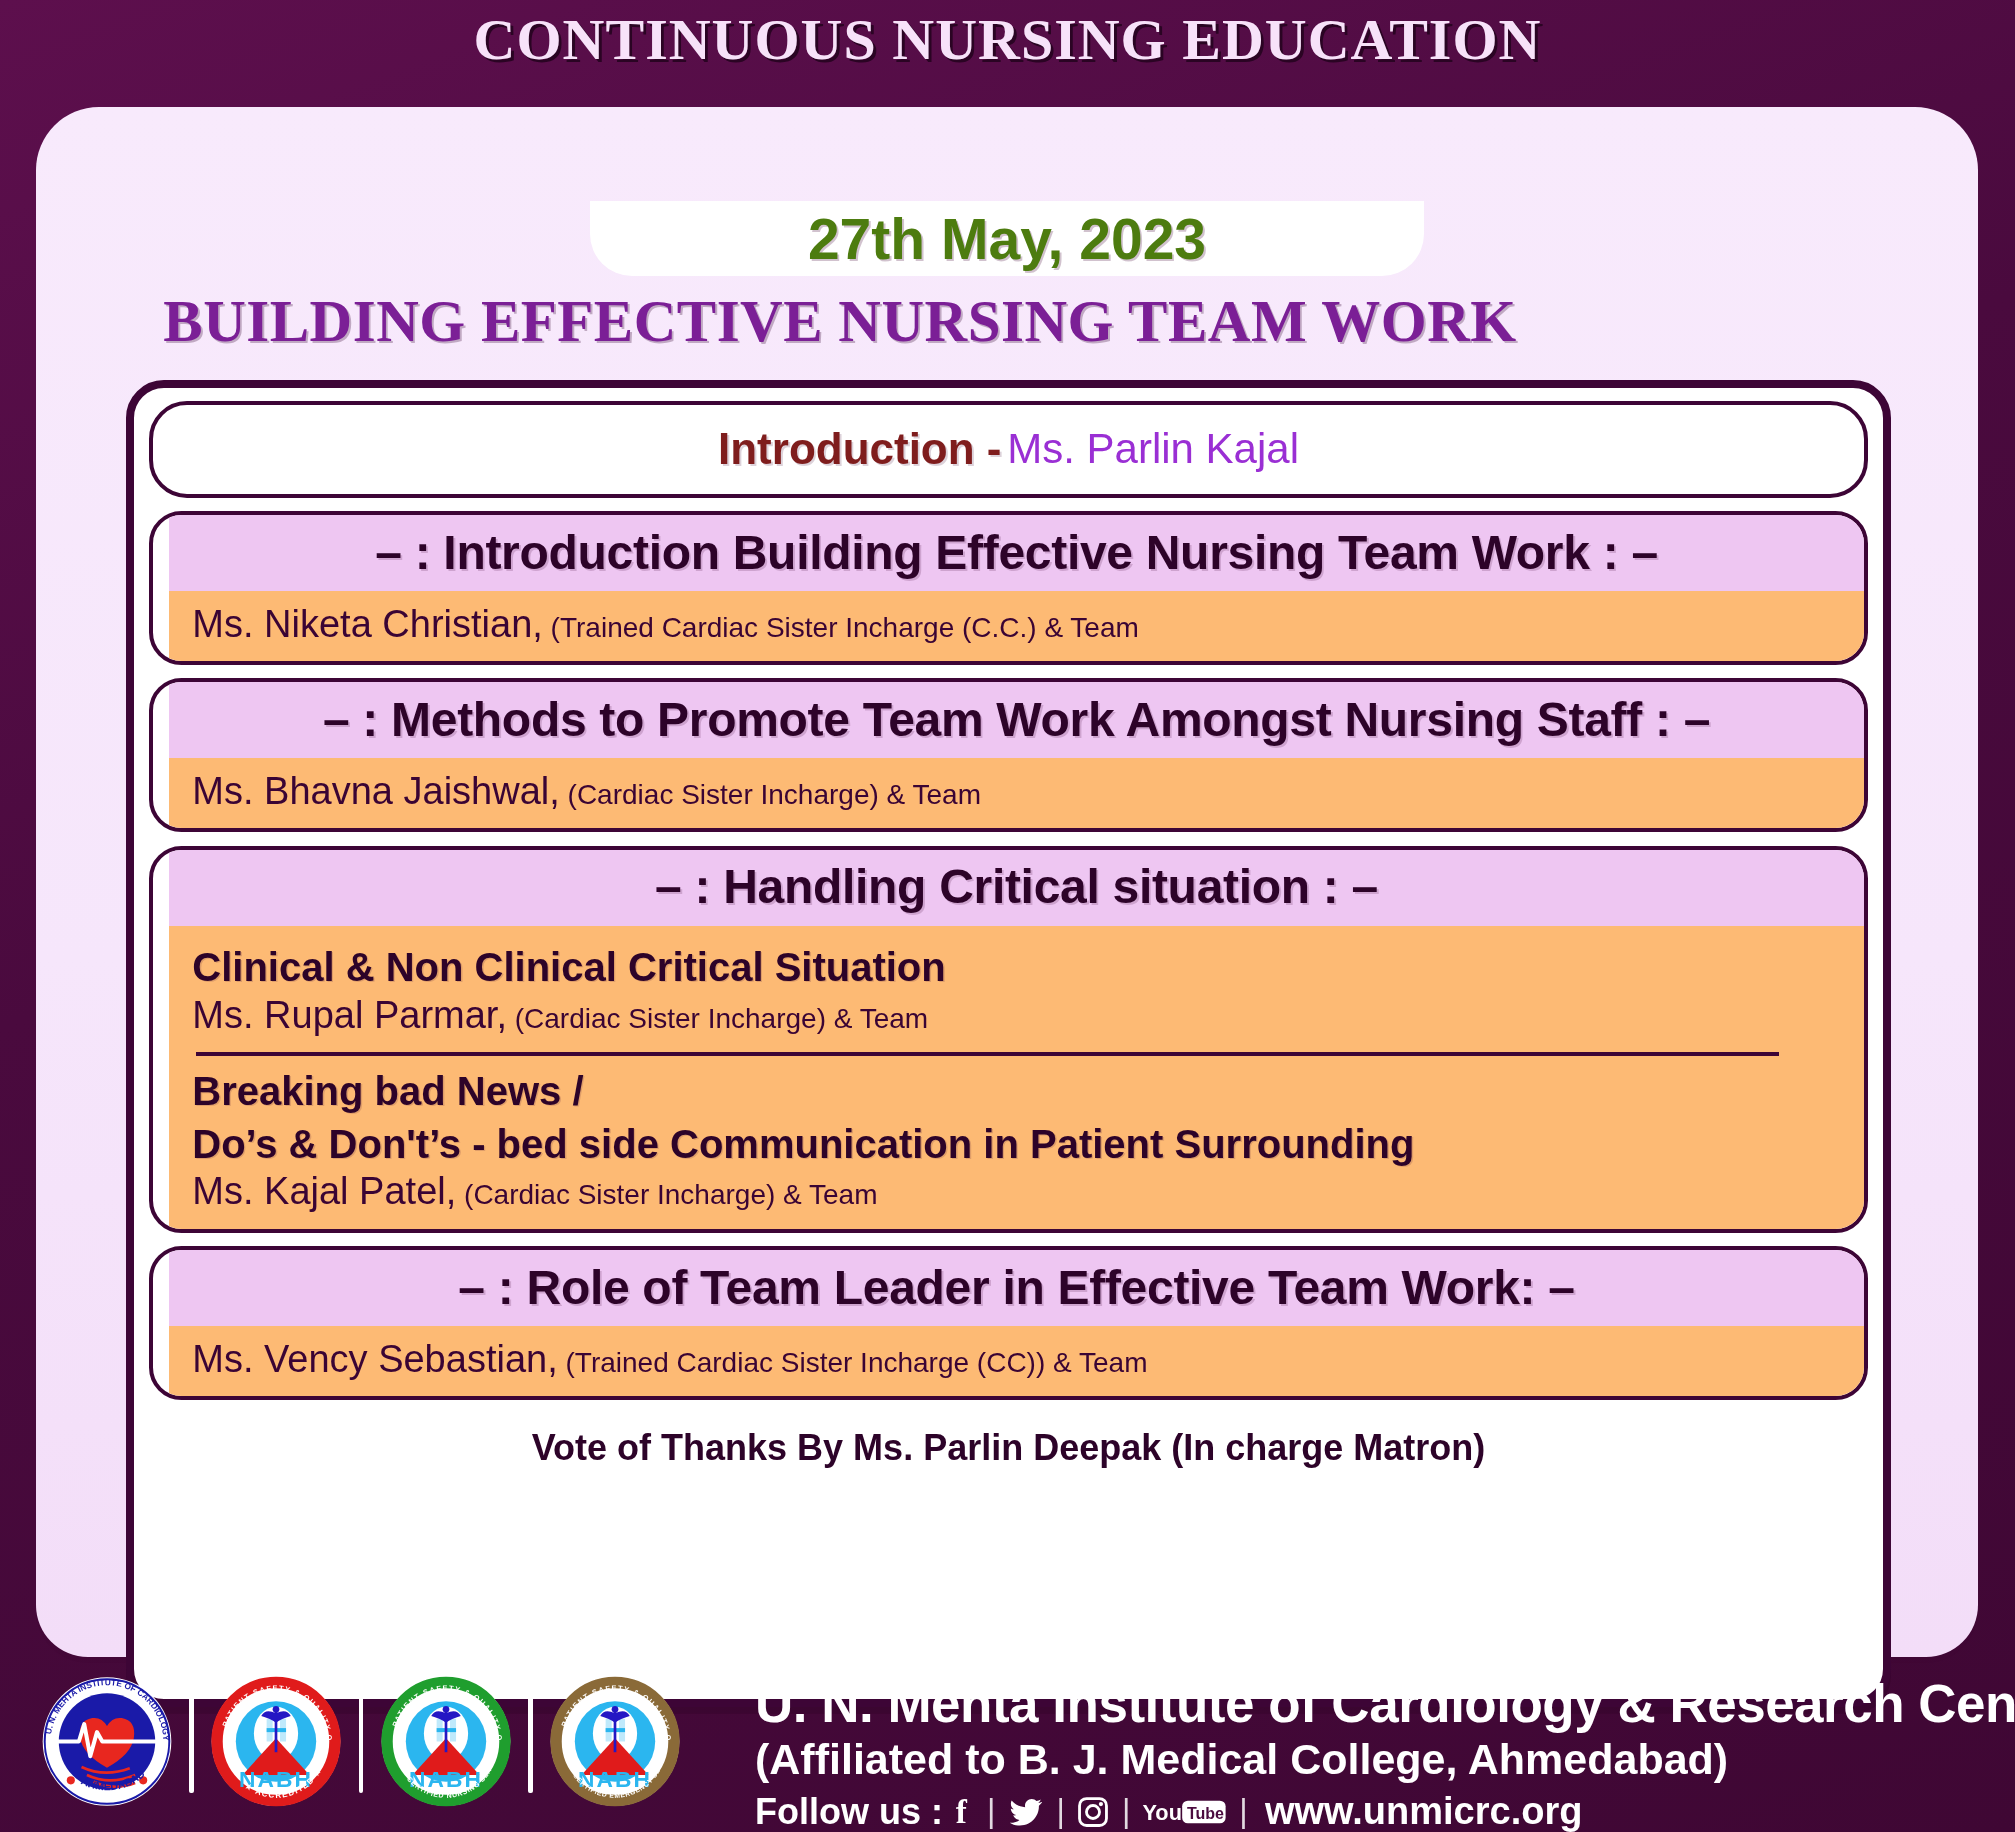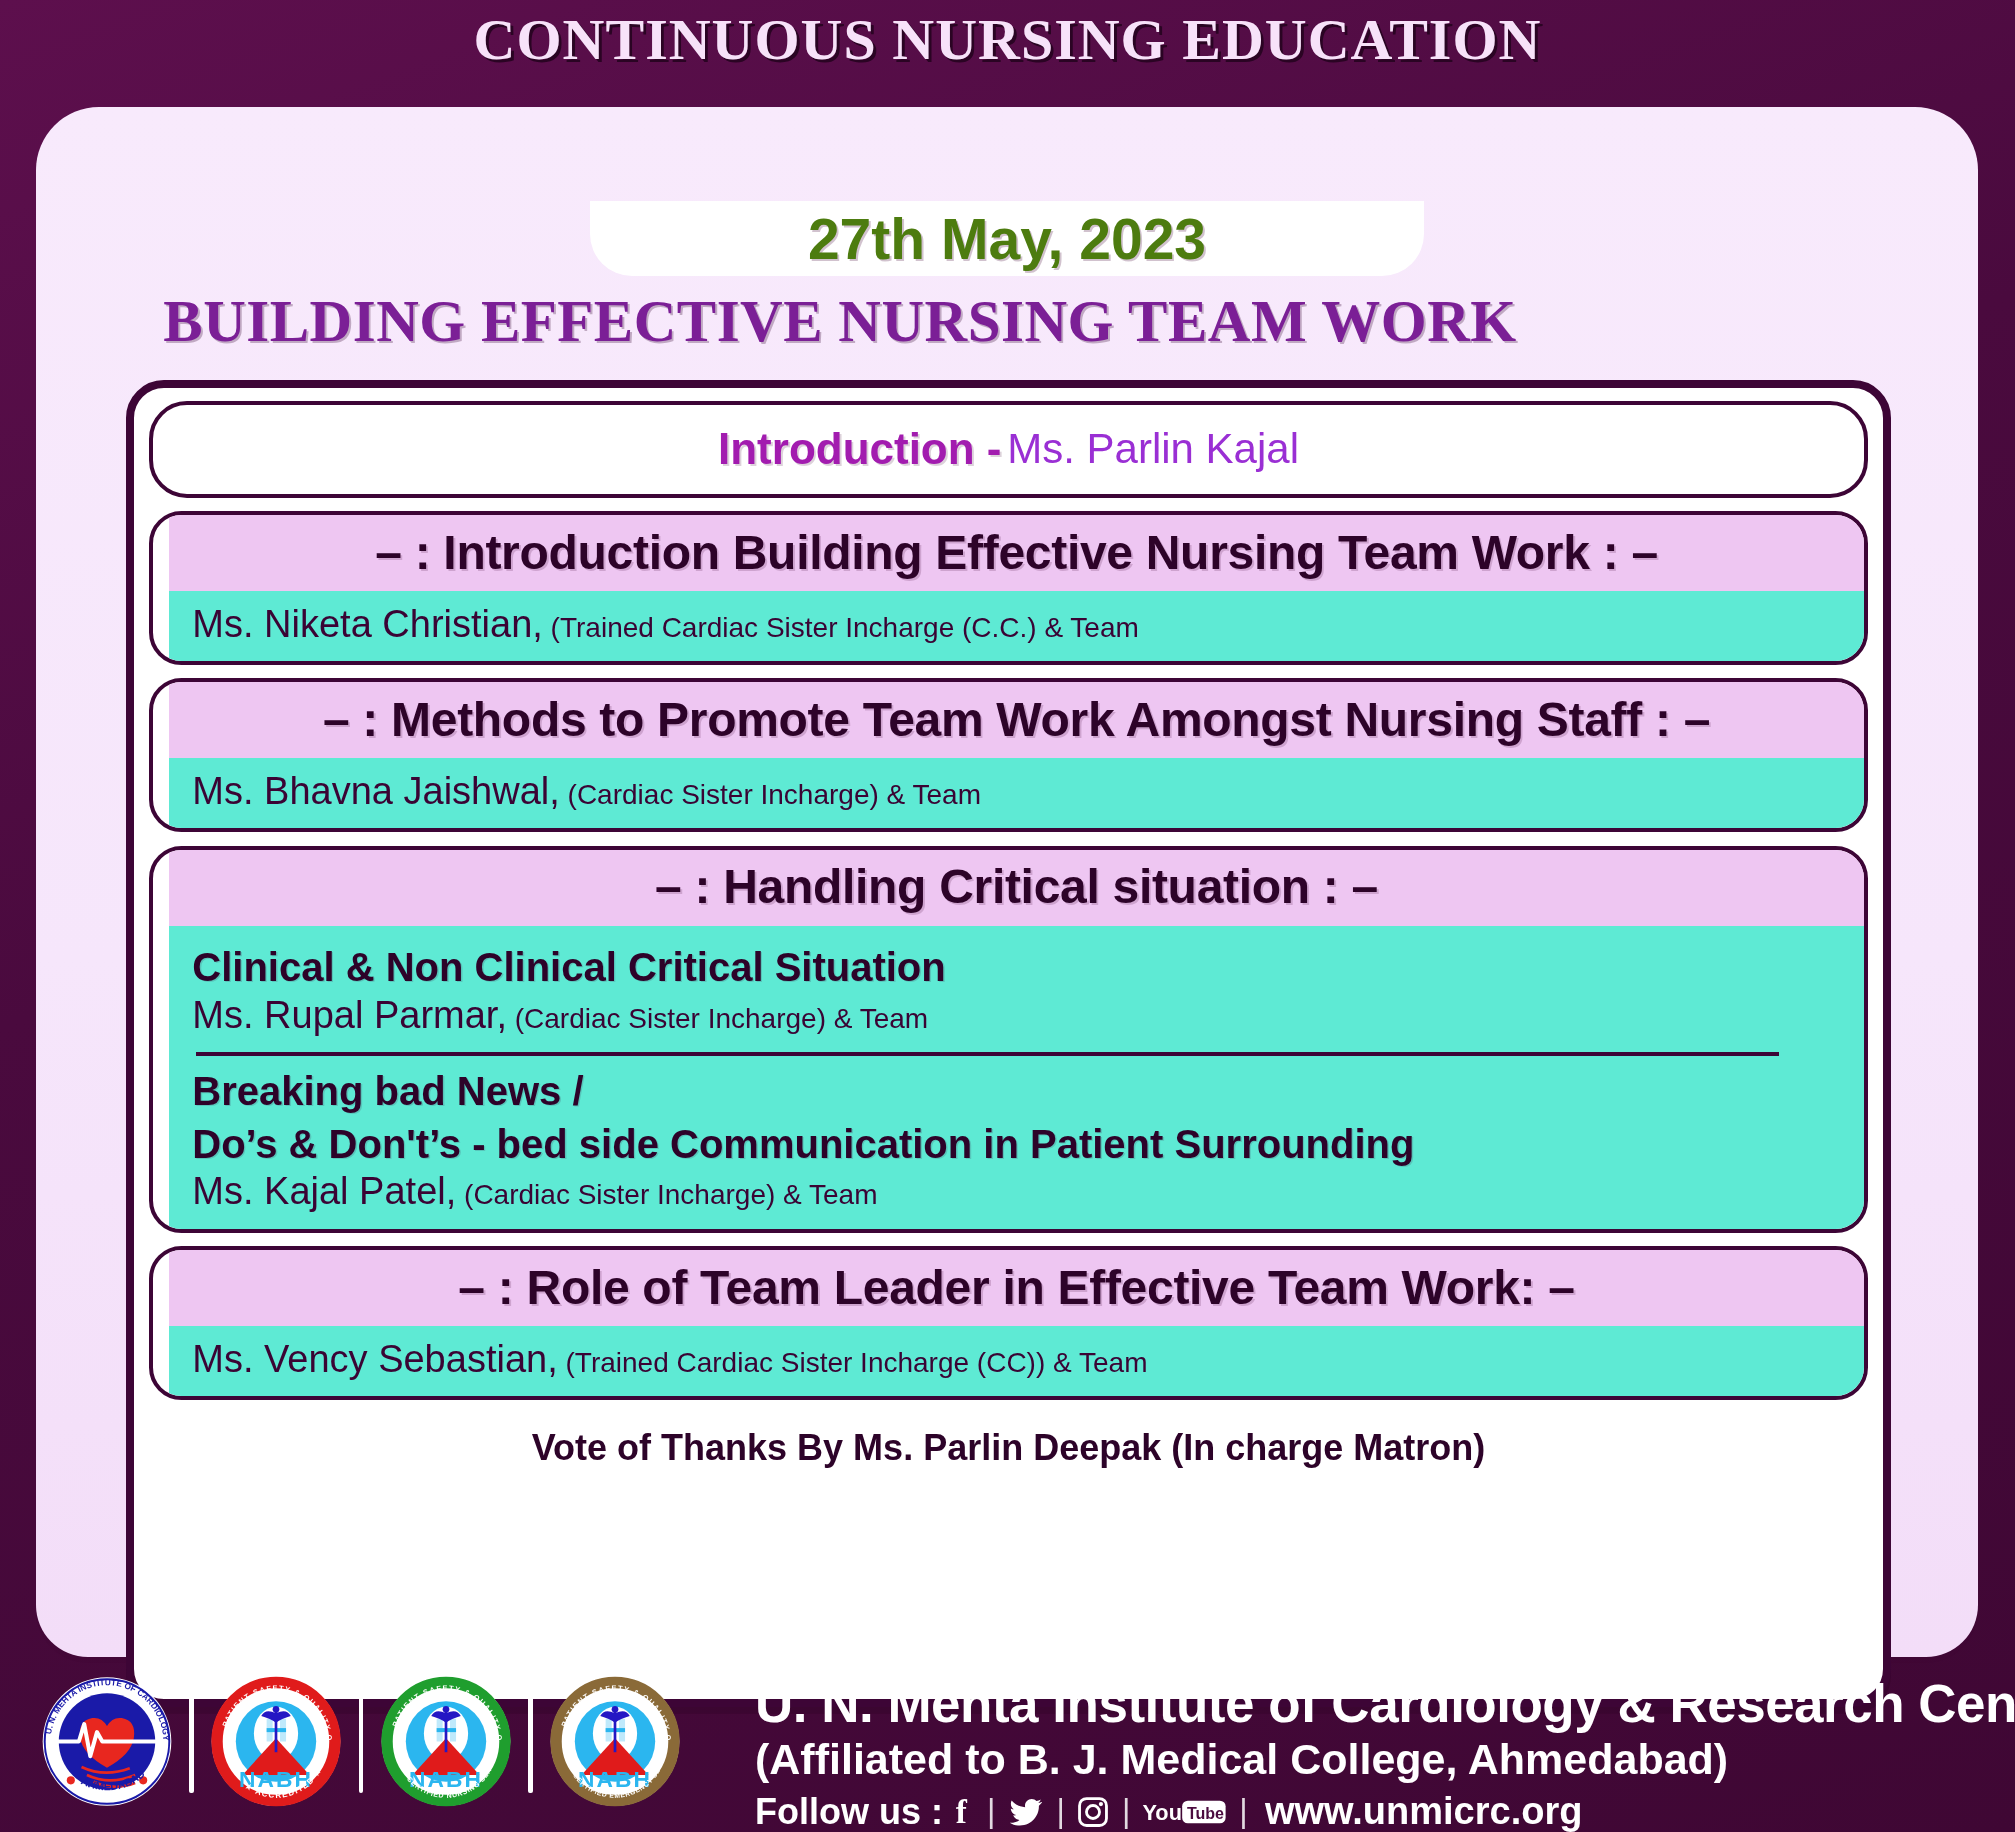--- a/index.html
+++ b/index.html
@@ -82,40 +82,40 @@
     margin-bottom:13.4px;
     padding-left:16px;
   }
   .card.intro{
     border-radius:38px;
     padding:9.6px 0;
     display:flex;align-items:center;justify-content:center;
     height:69px;
   }
   .intro-label{
-    font-size:44px;font-weight:bold;color:#a21caf;
+    font-size:44px;font-weight:bold;color:#7f1d1d;
     text-shadow:1.9px 1.9px 0 rgba(60,8,52,.18);
   }
   .intro-name{
     font-size:42px;color:#9a2fd4;font-weight:normal;
     margin-left:5.7px;
   }
   .band{
     background:#eec6f2;
     padding:9.6px 17px 11.5px 17px;
     text-align:center;
     font-size:48px;font-weight:bold;
     color:#2d0329;
     letter-spacing:-0.3px;
     text-shadow:1.9px 1.9px 0 rgba(60,8,52,.18);
     white-space:nowrap;
   }
   .body-row{
     padding:11.5px 23px 15.3px 23px;
-    background:#5eead4;
+    background:#fdba74;
   }
   .presenter{
     font-size:38px;color:#3a0434;
     white-space:nowrap;
   }
   .presenter .role{font-size:28px;}
   .topic{
     font-size:40px;font-weight:bold;color:#2d0329;
     margin:7.6px 0 3.8px 0;
     text-shadow:1.4px 1.4px 0 rgba(60,8,52,.16);

